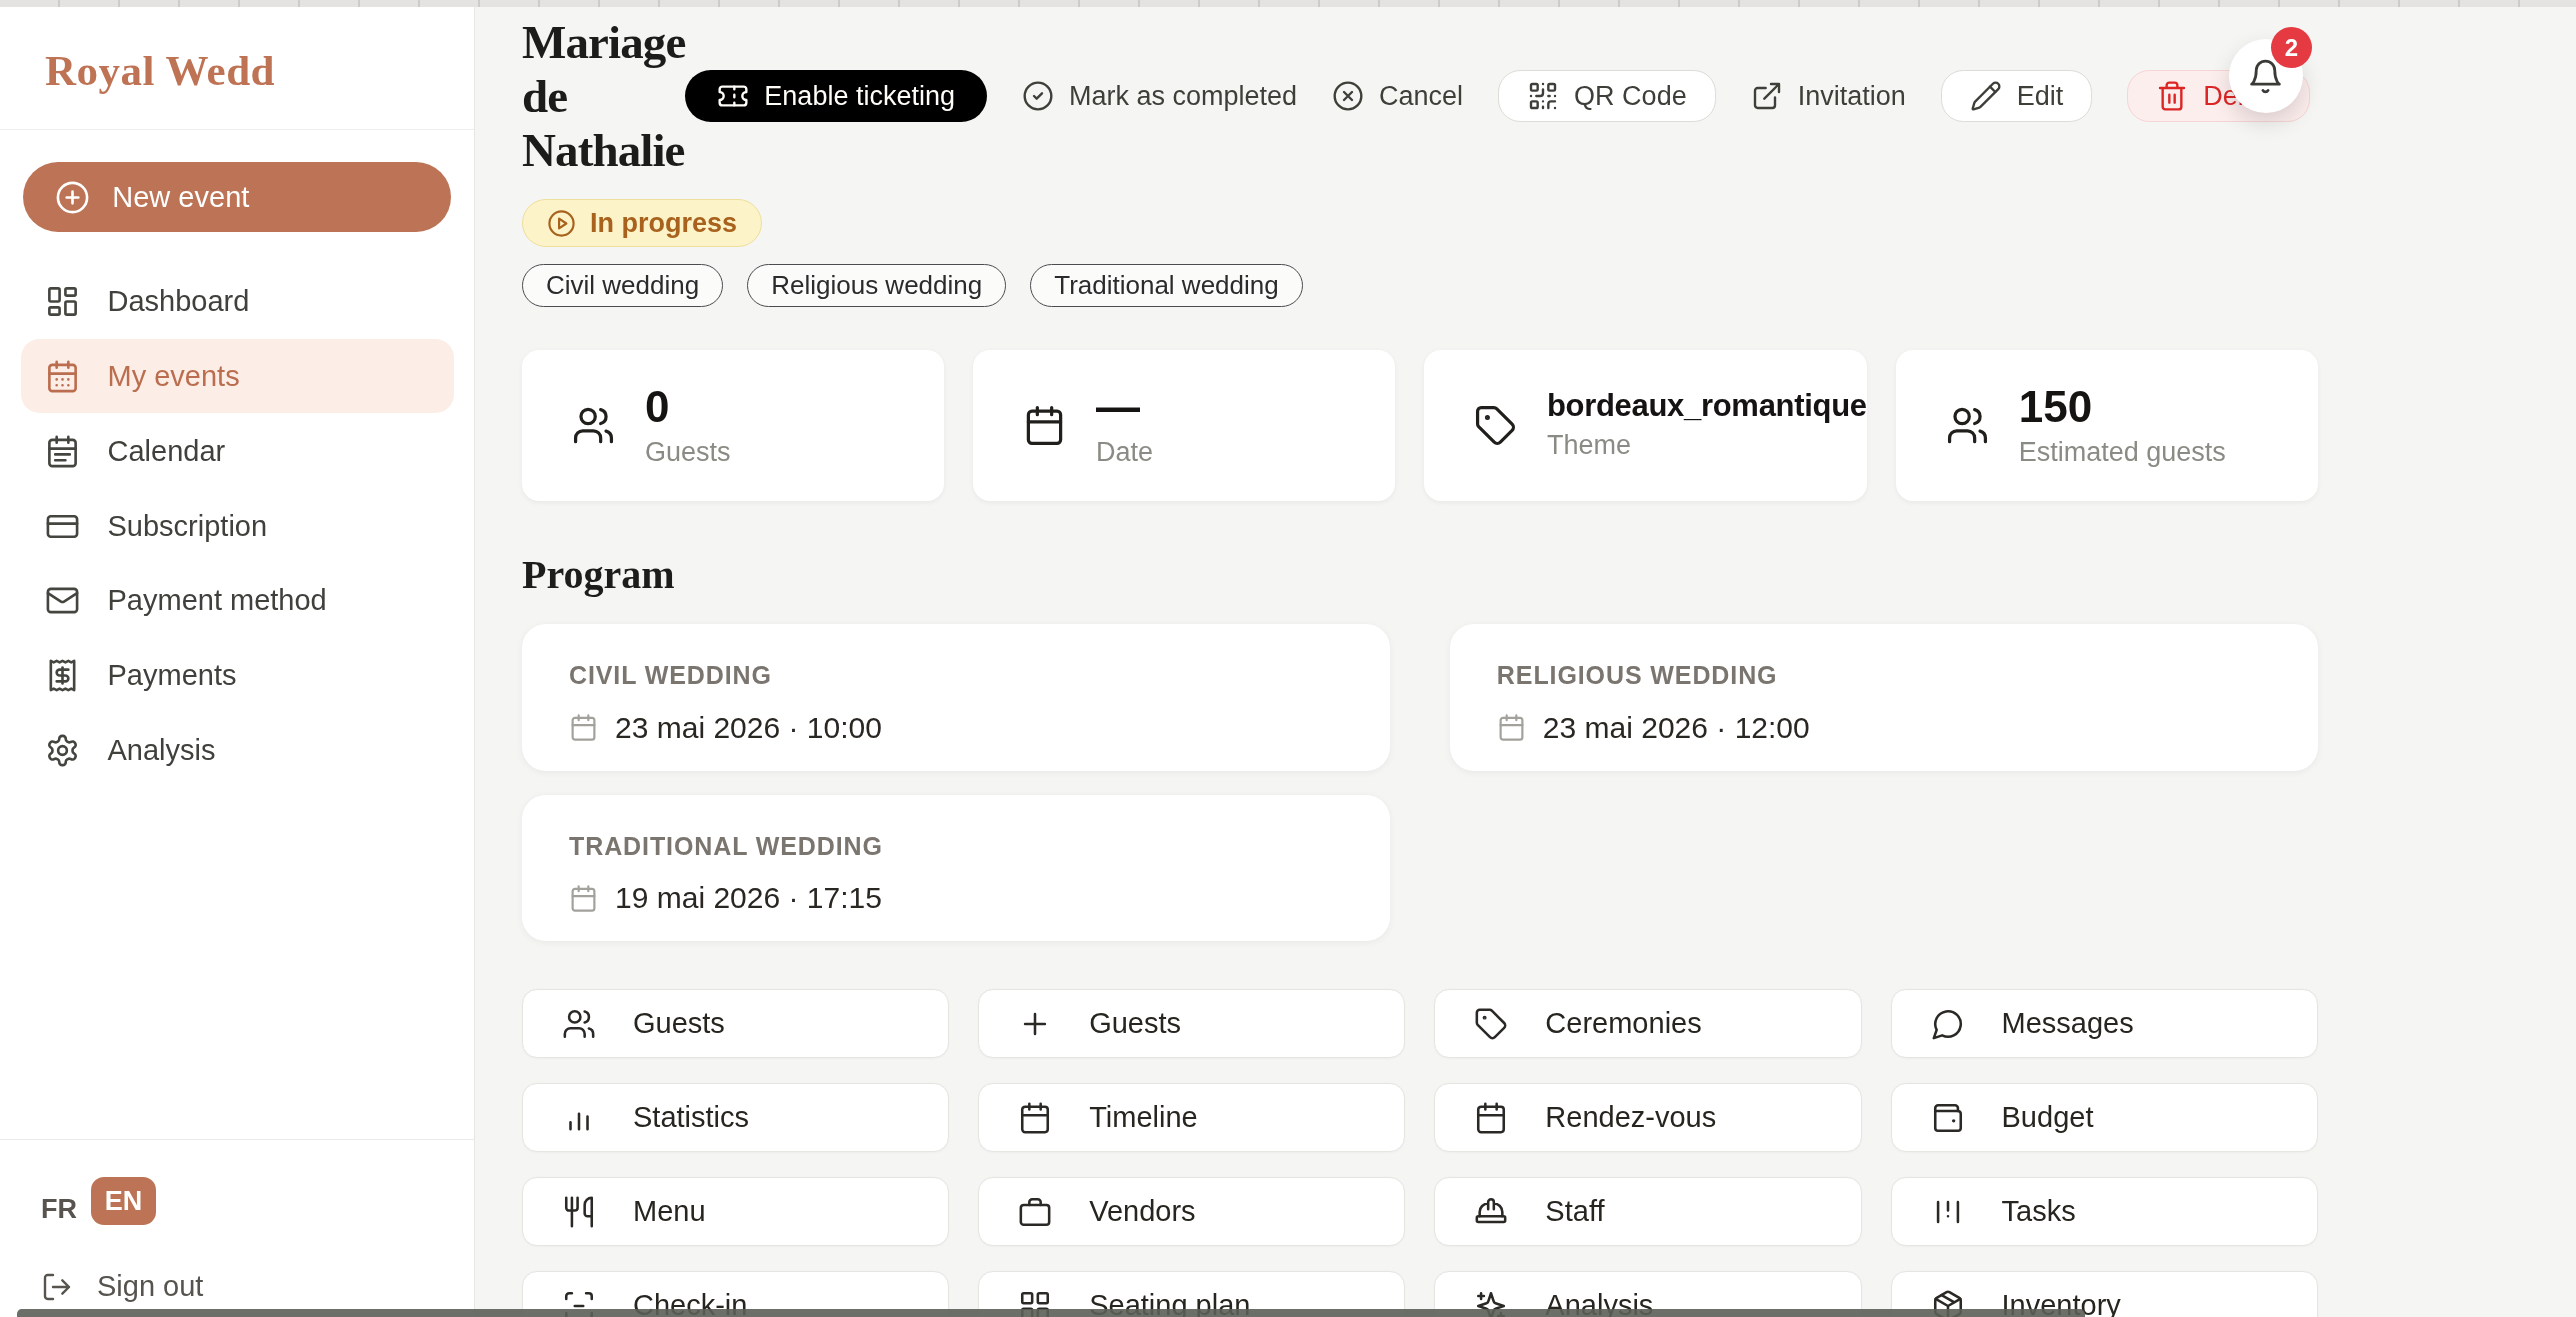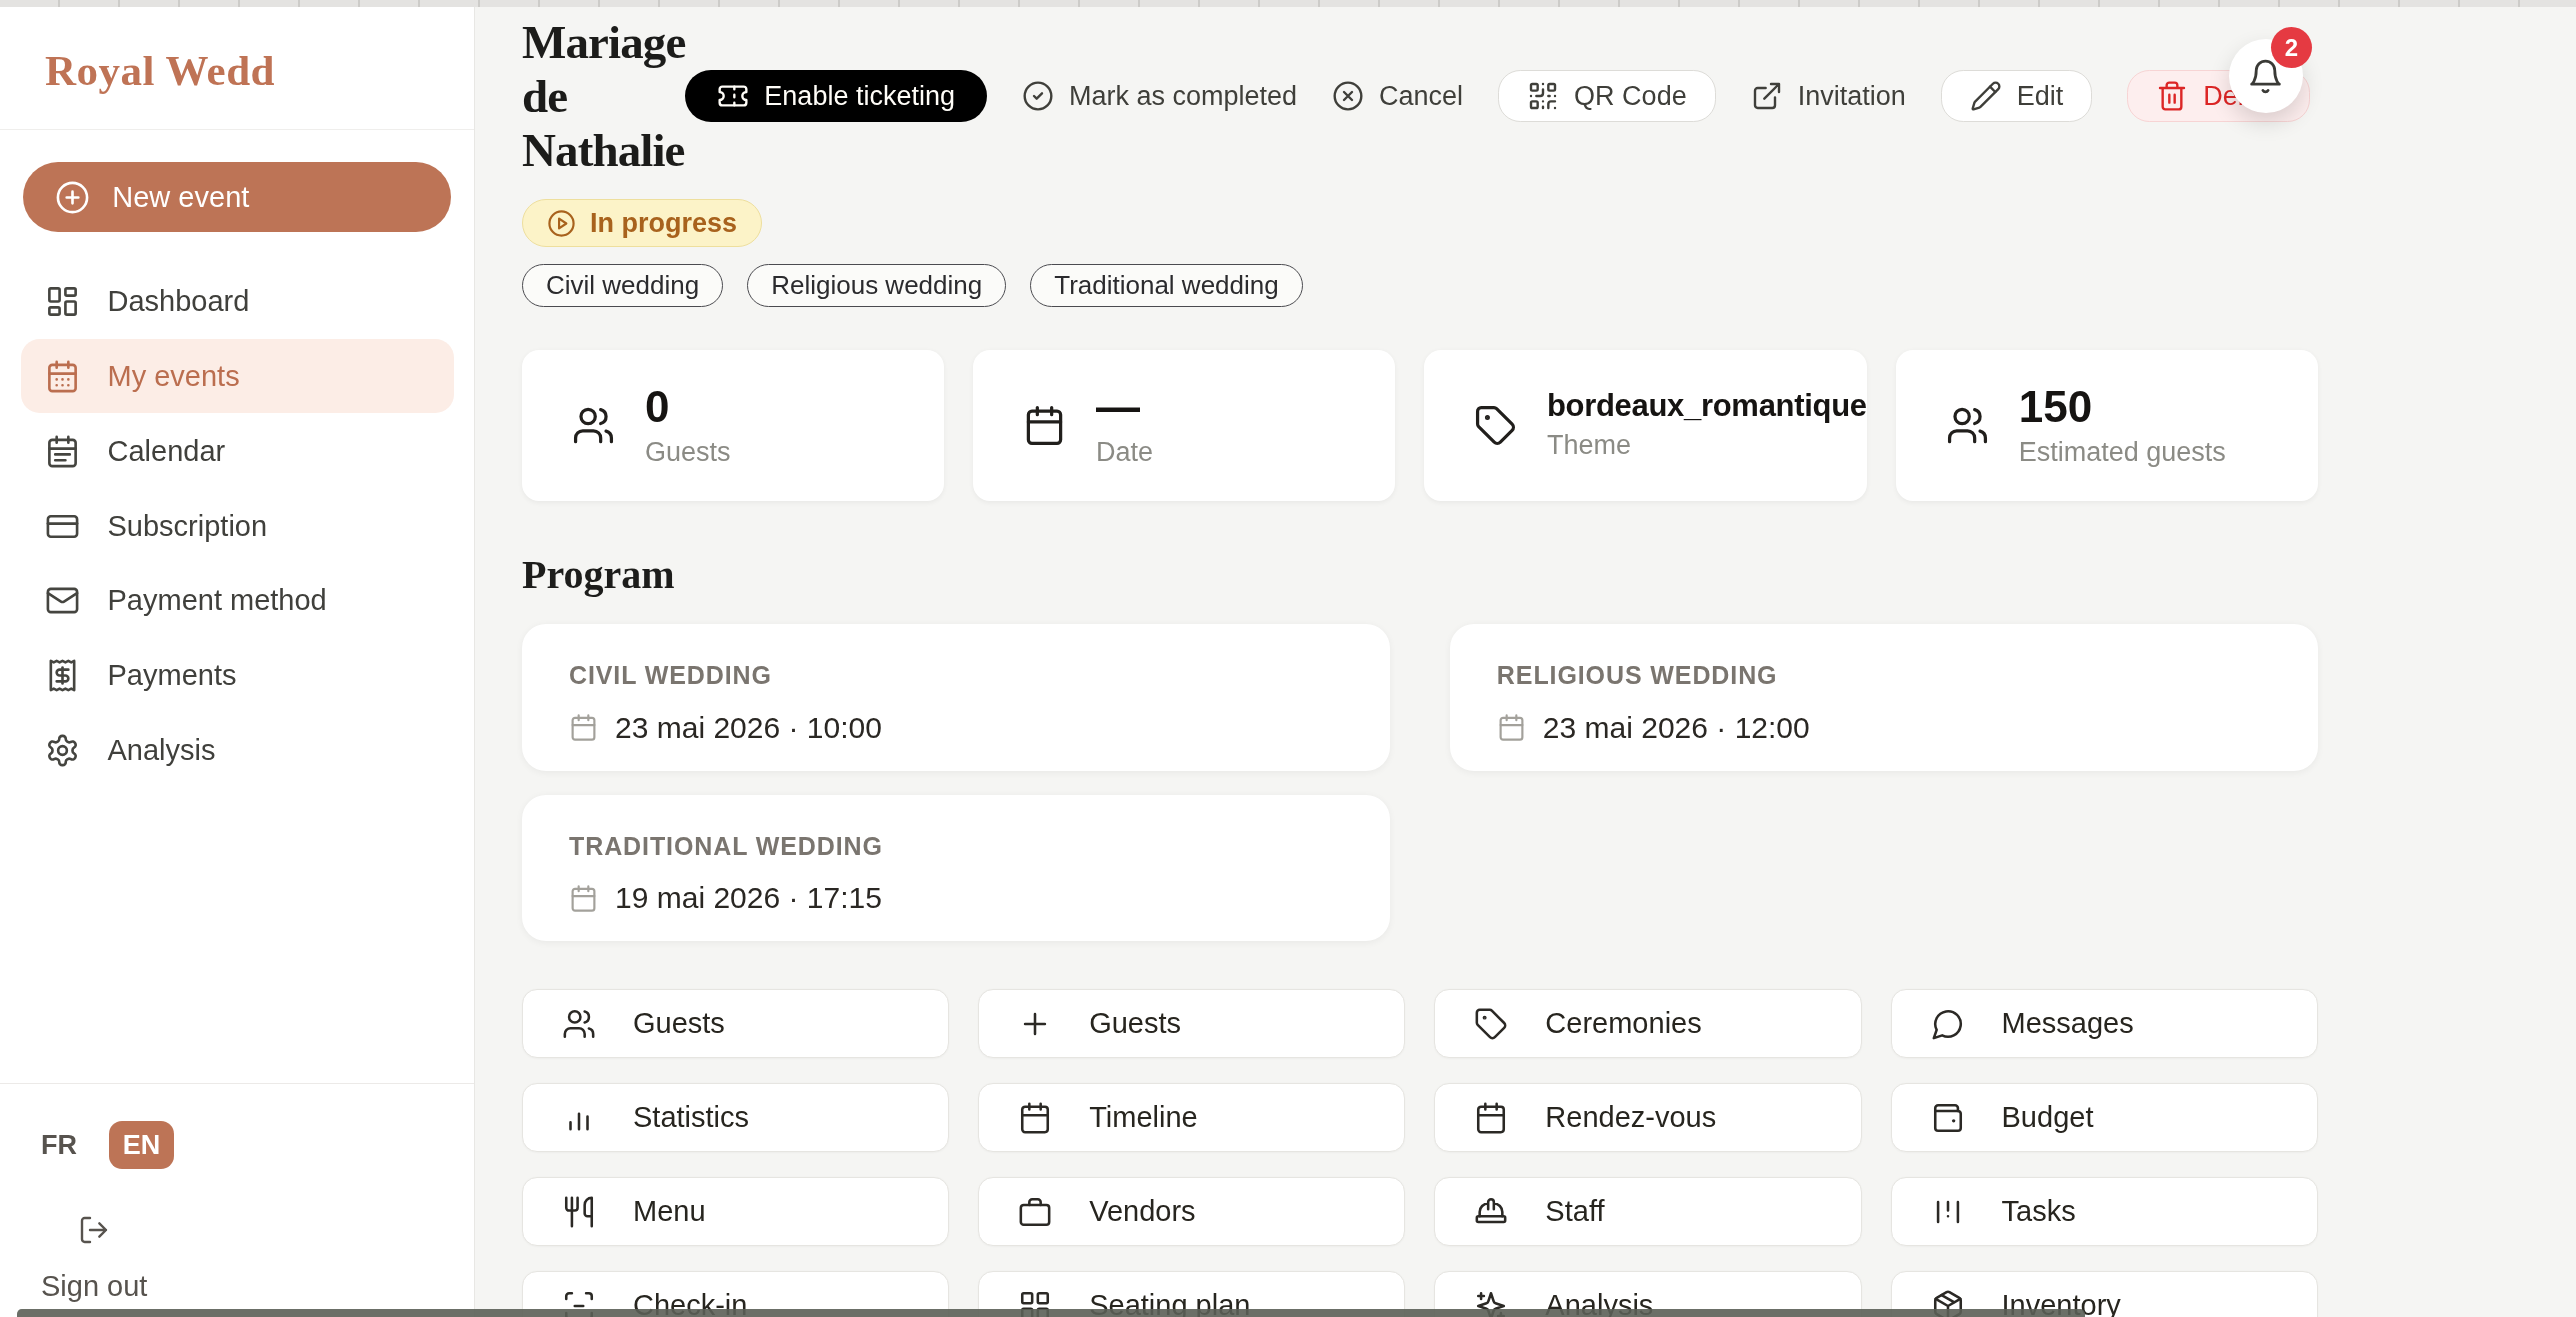--- a/index.html
+++ b/index.html
@@ -27,26 +27,26 @@
     padding-left:32px; border:none; }
   .new-event .icon { width:35px; height:35px; }
   .nav { margin-top:32px; display:flex; flex-direction:column; gap:0.9px; }
   .nav-item { display:flex; align-items:center; gap:28px; height:74px; margin:0 20.5px; padding-left:24px;
     border-radius:18.6px; color:#40403c; font-size:29px; cursor:pointer; }
   .nav-item .icon { width:35px; height:35px; color:#454540; }
   .nav-item.active { background:#fcede6; color:#bb6e4f; }
   .nav-item.active .icon { color:#bb6e4f; }
   .sidebar-bottom { position:absolute; bottom:15px; left:0; right:0; border-top:0.9px solid #eceae8;
     padding:37px 0 0 41px; }
-  .lang-row { display:flex; align-items:center; gap:32px; }
+  .lang-row { display:flex; align-items:flex-end; gap:14px; }
   .lang-fr { font-size:27px; color:#57534e; font-weight:700; background:none; border:none; }
   .lang-en { width:65px; height:48px; border-radius:13px; background:#bd7456; color:#fff; font-weight:700;
     font-size:27px; display:flex; align-items:center; justify-content:center; border:none; }
   .sign-out { margin-top:45px; display:flex; align-items:center; gap:24px; font-size:29px; color:#57534e;
-    background:none; border:none;flex-direction:column; }
+    background:none; border:none; }
 
   
   .main { flex:1; padding:15px 45px 0 47px; position:relative; }
   .header-row { display:flex; align-items:center; }
   .page-title { font-family:"Liberation Serif", serif; font-size:47px; font-weight:700; color:#1c1c1a;
     letter-spacing:-0.9px; }
   .actions { margin-left:auto; display:flex; align-items:center; gap:35px; padding-right:7.4px; }
   .btn { display:inline-flex; align-items:center; gap:15px; font-size:27px; border:none; background:none;
     color:#3f3f3a; height:52px; white-space:nowrap; }
   .btn .icon { width:32px; height:32px; }

